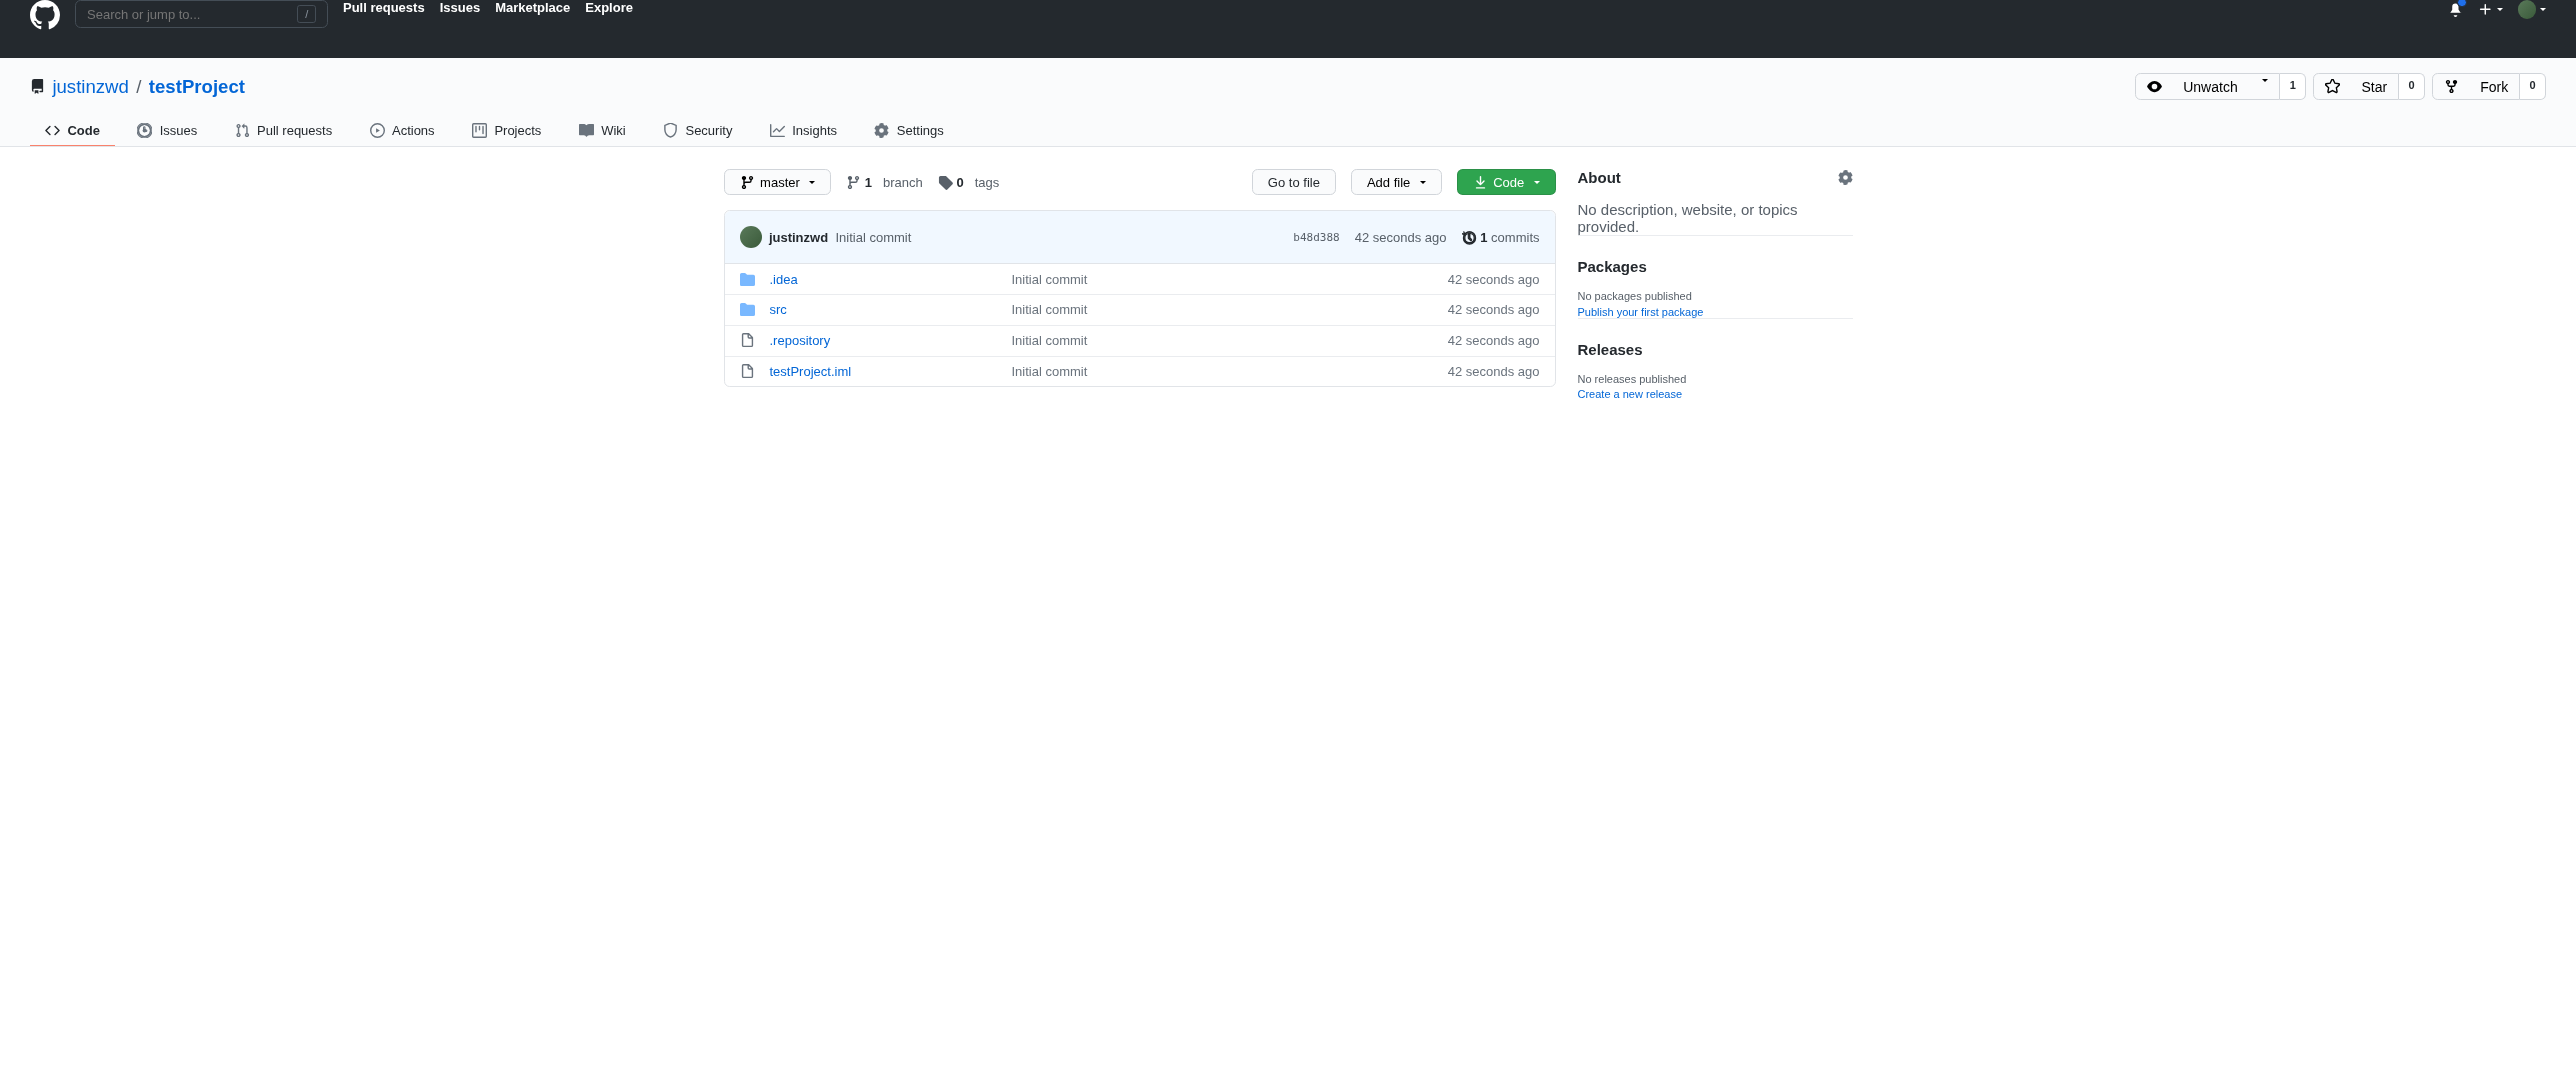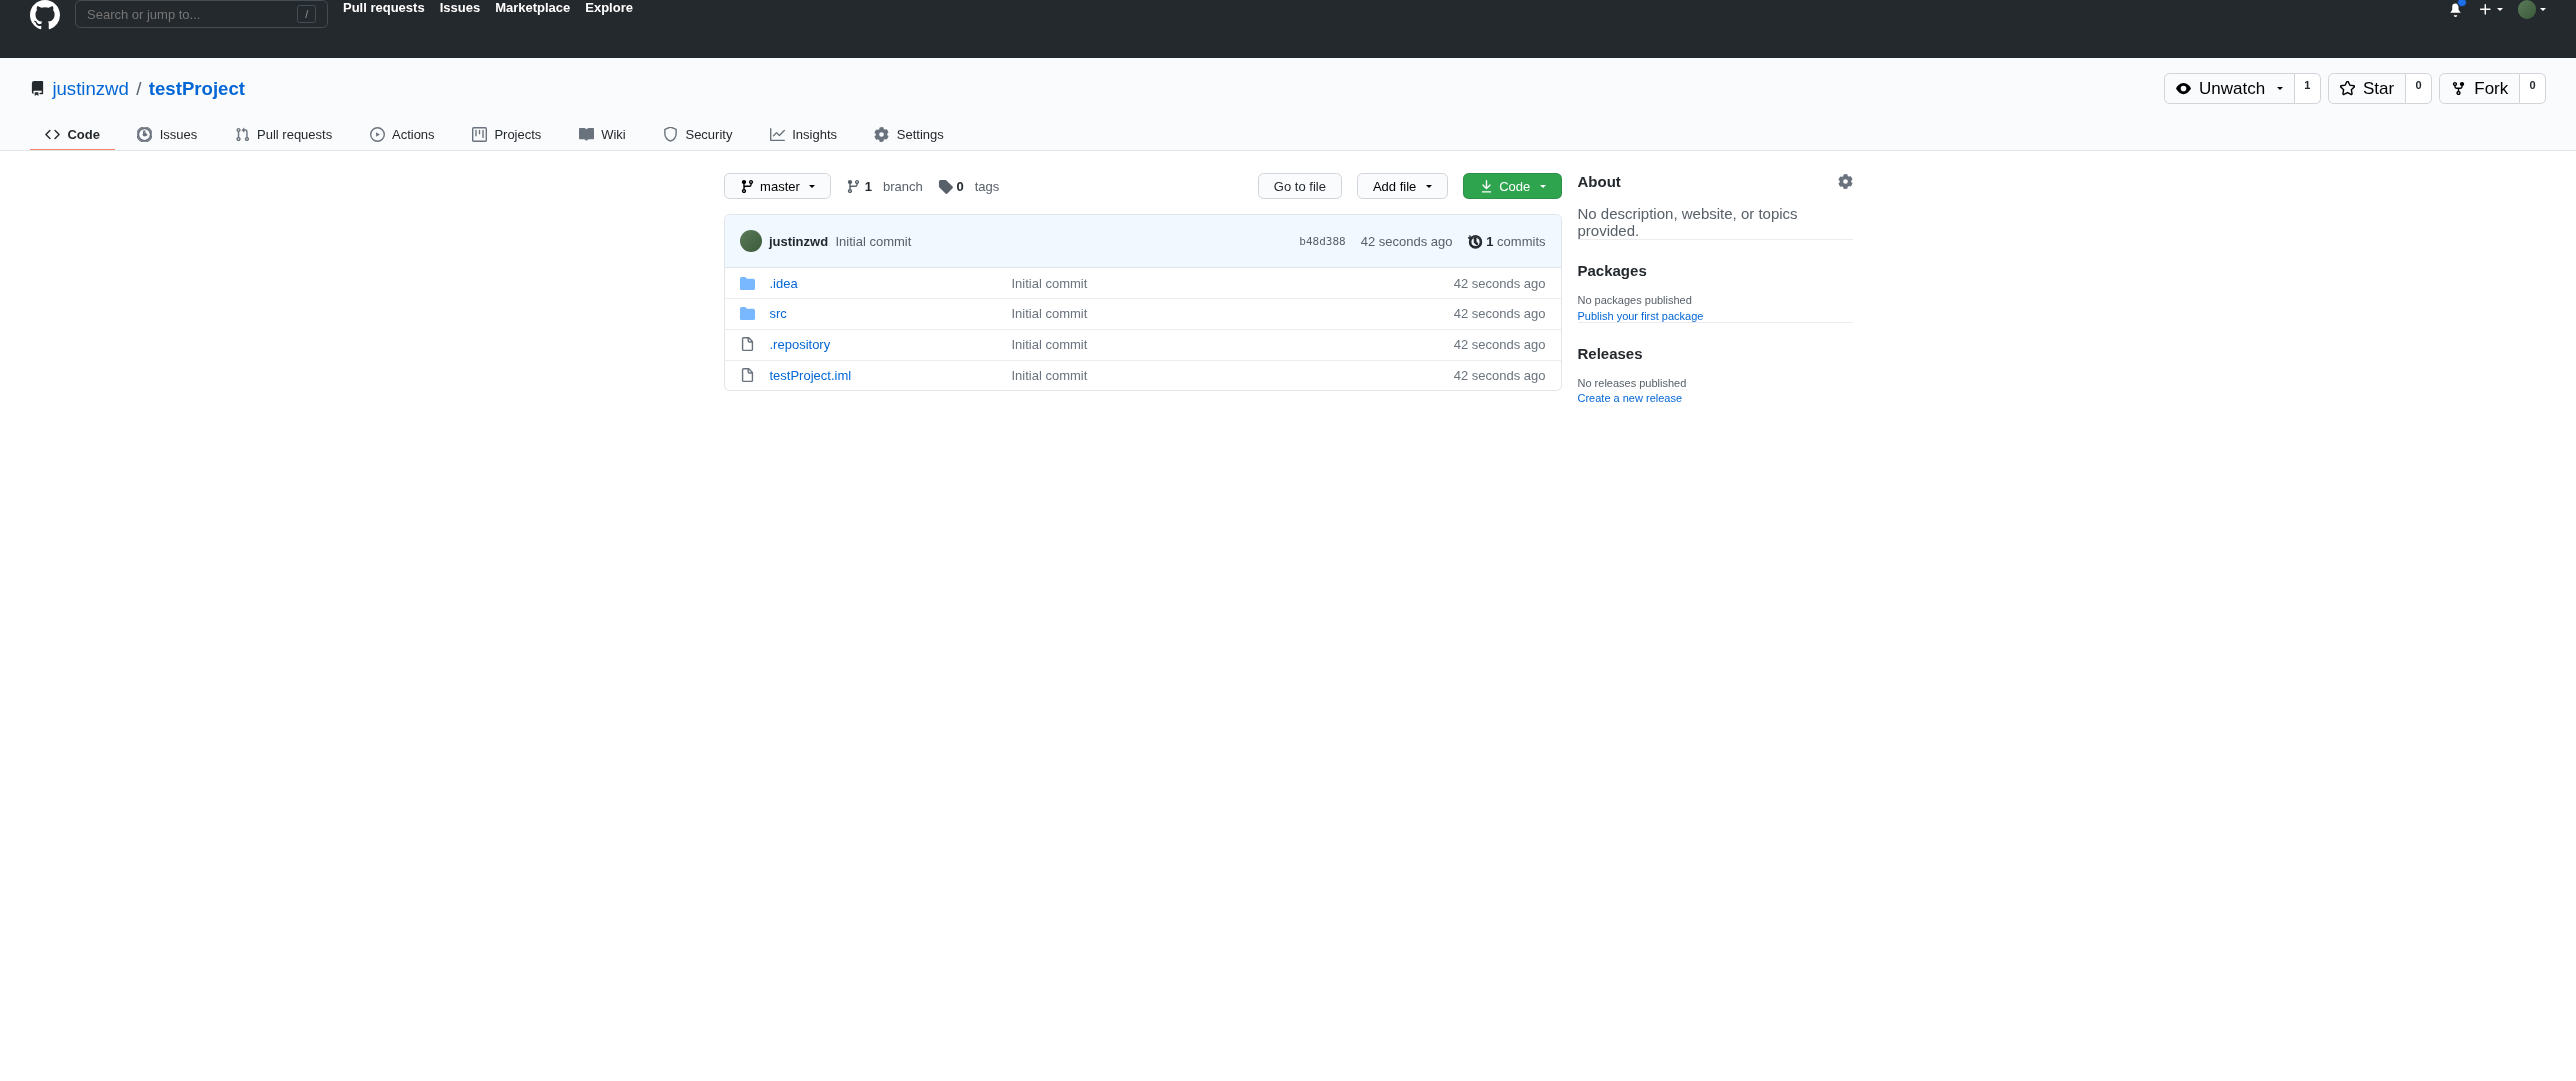--- a/index.html
+++ b/index.html
@@ -22,33 +22,33 @@
 
 
 .repo-head { padding: 15px 30px 0; background: #fafbfc; border-bottom: 0.9px solid #e1e4e8; }
 .repo-title-row { display: flex; align-items: center; margin-bottom: 15px; }
 .repo-title { display: flex; align-items: center; font-size: 18.6px; font-weight: 400; gap: 7.4px; }
 .repo-title a { color: #0366d6; }
 .repo-title .sep { color: #586069; }
 .repo-title strong a { font-weight: 600; }
 .repo-actions { margin-left: auto; display: flex; gap: 7.4px; }
 .btn-group { display: flex; }
-.btn { background: #fafbfc; border: 0.9px solid #d1d5da; border-radius: 5.6px; padding: 4.6px 11px; font-size: 17px; font-weight: 500; display: inline-flex; align-items: center; gap: 8px; cursor: pointer; }
+.btn { background: #fafbfc; border: 0.9px solid #d1d5da; border-radius: 5.6px; padding: 4.6px 11px; font-size: 14px; font-weight: 500; display: inline-flex; align-items: flex-start; gap: 21px; cursor: pointer; }
 .btn-group .btn:first-child { border-top-right-radius: 0; border-bottom-right-radius: 0; }
 .btn-count { background: #fff; border: 0.9px solid #d1d5da; border-left: none; border-radius: 0 5.6px 5.6px 0; padding: 4.6px 9.3px; font-size: 11px; font-weight: 600; }
 
 
 .repo-tabs { display: flex; gap: 7.4px; }
 .tab { padding: 7.4px 15px; display: flex; align-items: center; gap: 7.4px; color: #24292e; font-size: 13px; border-bottom: 1.9px solid transparent; cursor: pointer; }
 .tab.selected { border-bottom-color: #f9826c; font-weight: 600; }
 .tab svg { fill: #6a737d; }
 .tab.selected svg { fill: #24292e; }
 
 
-.container { max-width: 1189px; margin: 0 auto; padding: 22px 30px; display: flex; gap: 16px; }
+.container { max-width: 1189px; margin: 0 auto; padding: 22px 30px; display: flex; gap: 22px; }
 .main-col { flex: 1; min-width: 0; }
 .sidebar { width: 275px; }
 
 
 .file-nav { display: flex; align-items: center; gap: 15px; margin-bottom: 15px; }
 .btn-outline { background: #fafbfc; border: 0.9px solid #d1d5da; border-radius: 5.6px; padding: 4.6px 15px; font-size: 13px; font-weight: 500; display: inline-flex; align-items: center; gap: 5.6px; cursor: pointer; }
 .btn-primary { background: #2ea44f; color: #fff; border: 0.9px solid rgba(27,31,35,0.15); border-radius: 5.6px; padding: 4.6px 15px; font-size: 13px; font-weight: 500; display: inline-flex; align-items: center; gap: 5.6px; cursor: pointer; }
 .branch-info { display: flex; align-items: center; gap: 3.7px; color: #586069; font-size: 13px; }
 .branch-info strong { color: #24292e; }
 .spacer { flex: 1; }

